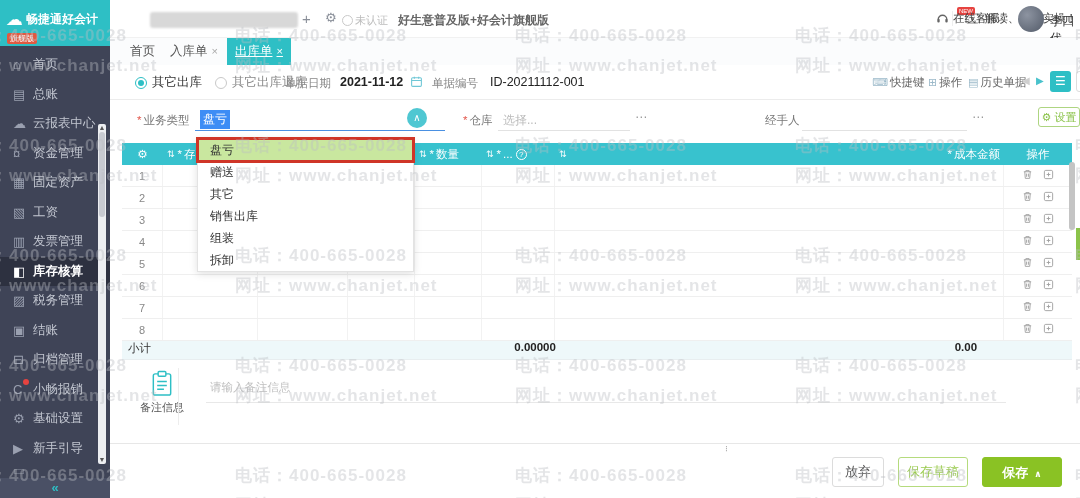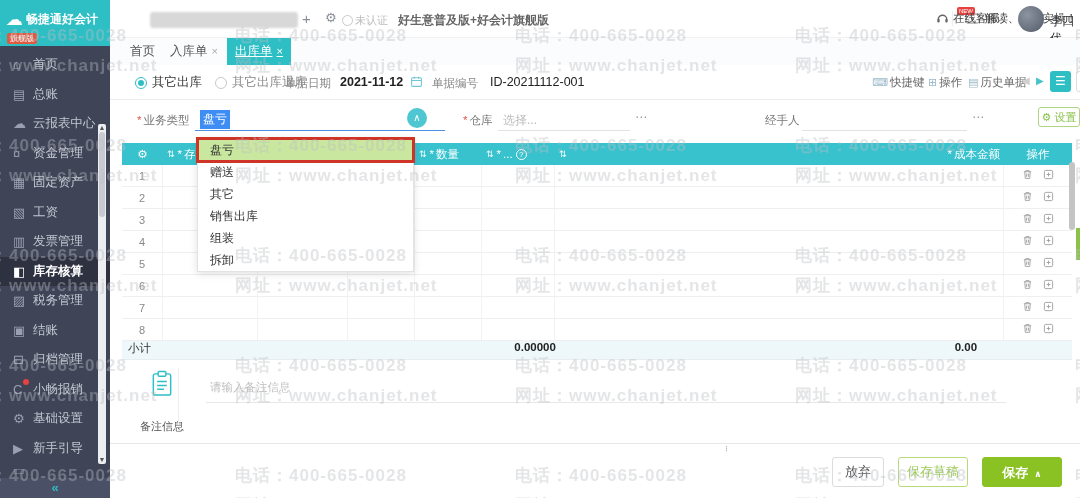--- a/index.html
+++ b/index.html
@@ -96,21 +96,21 @@
   .num-r { justify-content:flex-end; display:flex; font-weight:bold; color:#222; }
 
   
   .dropdown { position:absolute; left:197px; top:138px; width:217px; background:#fff; border:1px solid #e3e3e3; box-shadow:0 2px 8px rgba(0,0,0,.12); z-index:10; }
   .dd-item { height:22px; line-height:22px; padding-left:12px; font-size:12px; color:#333; cursor:pointer; }
   .dd-item.selected { background:#c9e79f; outline:3px solid #cf3527; outline-offset:-1px; }
 
   
   .remark { position:absolute; left:122px; top:366px; width:950px; height:62px; background:#fff; }
   .rm-iconbox { position:absolute; left:18px; top:4px; width:44px; text-align:center; }
-  .rm-label { font-size:11px; color:#555; margin-top:19px; }
+  .rm-label { font-size:11px; color:#555; margin-top:0; }
   .rm-div { position:absolute; left:56px; top:2px; height:57px; border-left:1px solid #ededed; }
   .rm-ph { position:absolute; left:88px; top:14px; color:#c0c0c0; font-size:11.5px; }
   .rm-line { position:absolute; left:84px; top:36px; width:800px; border-bottom:1px solid #e8e8e8; }
 
   
   .botbar { position:absolute; left:110px; top:443px; width:970px; height:55px; background:#fff; border-top:1px solid #e7e7e7; }
   .handle { position:absolute; left:615px; top:-1px; color:#aaa; font-size:9px; letter-spacing:-1px; cursor:pointer; }
   .btn { position:absolute; top:13px; height:30px; border-radius:3px; font-size:13px; text-align:center; line-height:28px; cursor:pointer; }
   .btn-abandon { left:722px; width:52px; background:#fff; border:1px solid #dcdcdc; color:#555; }
   .btn-draft { left:788px; width:70px; background:#fff; border:1px solid #b5db7d; color:#9ccc52; }

